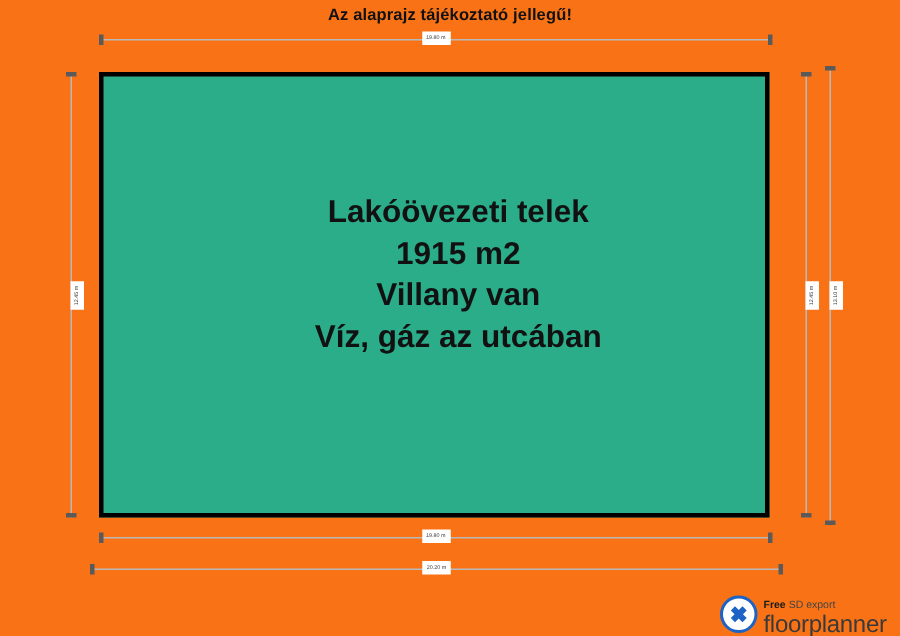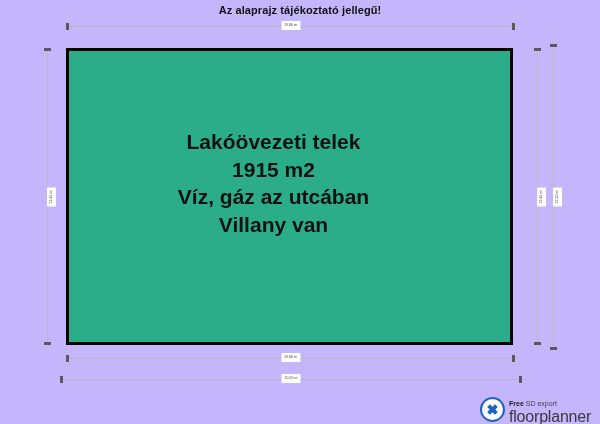--- a/index.html
+++ b/index.html
@@ -7,21 +7,21 @@
     padding: 0;
     background: #ffffff;
   }
   body {
     font-family: "Liberation Sans", sans-serif;
   }
   #page {
     position: relative;
     width: 600px;
     height: 424px;
-    background: #c4b5fd;
+    background: #f97316;
     overflow: hidden;
   }
 
   
   #plan-title {
     position: absolute;
     top: 4px;
     left: 0;
     width: 600px;
     text-align: center;
@@ -39,21 +39,21 @@
     width: 447px;
     height: 297px;
     background: #2BAD8A;
     border: 3px solid #000000;
     box-sizing: border-box;
   }
 
   
   #plot-label {
     position: absolute;
-    left: 50px;
+    left: 82px;
     top: 128px;
     width: 447px;
     text-align: center;
     color: #111111;
     font-weight: bold;
     font-size: 21px;
     line-height: 1.32;
     pointer-events: none;
   }
   #plot-label div { white-space: nowrap; }
@@ -176,22 +176,22 @@
     <div class="cap start"></div>
     <div class="cap end"></div>
     <div class="dim-text">19.80 m</div>
   </div>
 
   <div id="plot-rect"></div>
 
   <div id="plot-label">
     <div>Lakóövezeti telek</div>
     <div>1915 m2</div>
+    <div>Villany van</div>
     <div>Víz, gáz az utcában</div>
-    <div>Villany van</div>
   </div>
 
   <div class="dim-v" style="left:43px; top:48px; height:297px;">
     <div class="rule"></div>
     <div class="cap start"></div>
     <div class="cap end"></div>
     <div class="dim-text">12.45 m</div>
   </div>
 
   <div class="dim-v" style="left:533px; top:48px; height:297px;">

